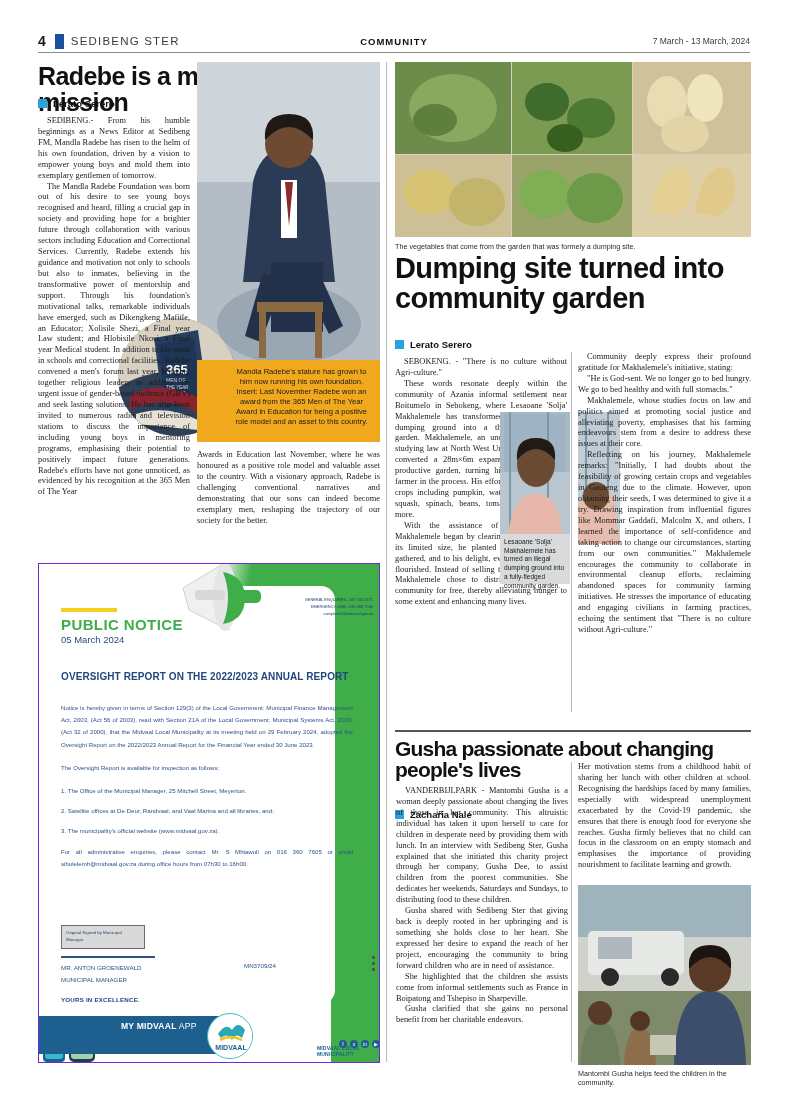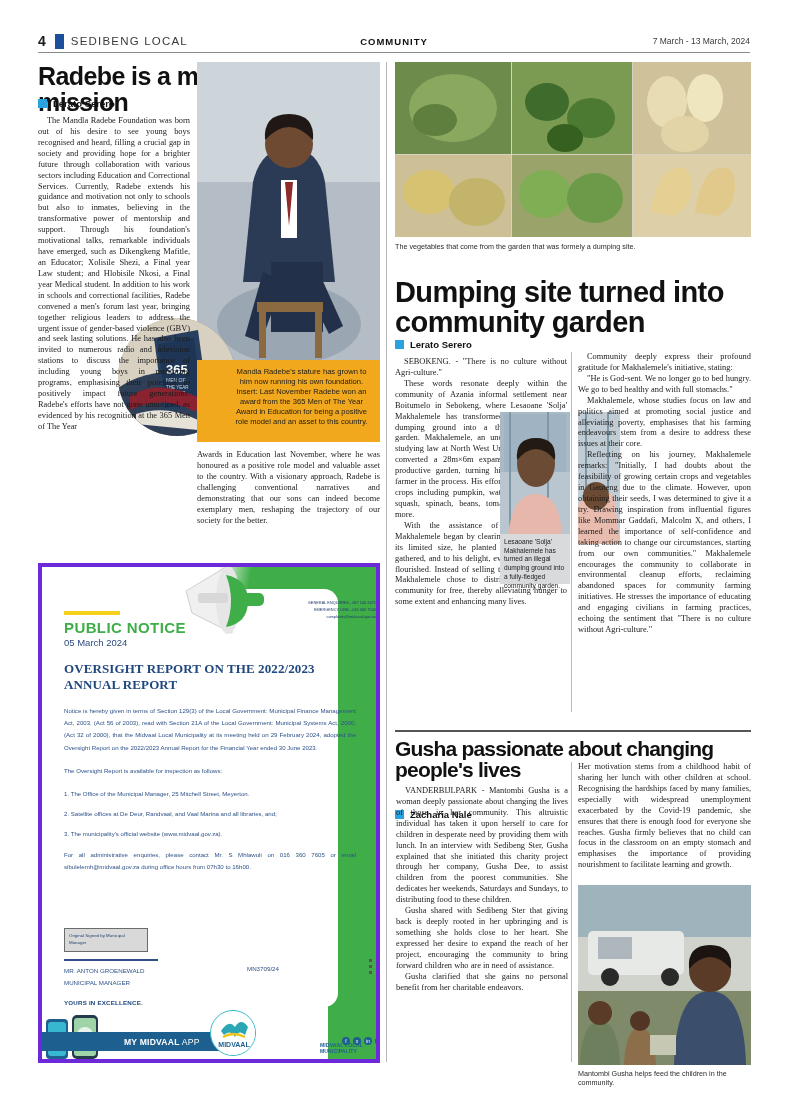--- a/index.html
+++ b/index.html
@@ -79,59 +79,59 @@
   #art1-award {
     position: absolute; left: 118px; top: 318px; width: 118px; height: 118px;
     border-radius: 50%; overflow: hidden;
     background: radial-gradient(circle at 35% 30%, #e8e0cf 0%, #b9a98c 40%, #3a4a63 100%);
   }
   #art1-c2 { position: absolute; left: 197px; top: 450px; width: 183px; }
 
   
   #notice {
     position: absolute; left: 38px; top: 563px; width: 342px; height: 500px;
-    background: #ffffff; border: 4px solid #6d28d9; overflow: hidden;
+    background: #ffffff; border: 1px solid #6d28d9; overflow: hidden;
   }
   .pn-greenbar { position: absolute; right: 0; top: 0; width: 48px; height: 100%; background: #3fae49; }
   .pn-greenbar2 { position: absolute; right: 0; top: 0; width: 100%; height: 26px;
                   background: linear-gradient(100deg,#ffffff 0%,#ffffff 52%,#3fae49 62%,#3fae49 100%); }
   .pn-white { position: absolute; left: 0; top: 22px; width: 296px; height: 418px; background:#fff;
               border-top-right-radius: 14px; border-bottom-right-radius: 14px; }
   .pn-yellow { position: absolute; left: 22px; top: 44px; width: 56px; height: 4px; background: #f5d11e; }
   .pn-title { position: absolute; left: 22px; top: 52px;
     font-family: "Liberation Sans", sans-serif; font-weight: bold; font-size: 15px;
     color: #3fae49; letter-spacing: .4px; }
   .pn-date { position: absolute; left: 22px; top: 70px;
     font-family: "Liberation Sans", sans-serif; font-size: 9.5px; color: #2e4a7d; }
   .pn-contacts { position: absolute; left: 222px; top: 32px; width: 112px; text-align: right;
     font-family: "Liberation Sans", sans-serif; font-size: 3.9px; line-height: 1.85; color: #1f3a6e; }
   .pn-megaphone { position: absolute; left: 138px; top: -4px; width: 96px; height: 78px; }
-  .pn-subject { position: absolute; left: 22px; top: 94px; width: 290px;
-    font-family: Liberation Serif, serif; font-weight: bold; font-size: 13px;
+  .pn-subject { position: absolute; left: 22px; top: 107px; width: 290px;
+    font-family: Liberation Sans, sans-serif; font-weight: bold; font-size: 10px;
     color: #20487f; letter-spacing: .1px; }
   .pn-body { position: absolute; left: 22px; top: 138px; width: 292px;
     font-family: "Liberation Sans", sans-serif; font-size: 6.1px; line-height: 2.0;
     color: #2e5288; text-align: justify; }
   .pn-body p { margin-bottom: 11px; }
   .pn-body ol { list-style: none; }
   .pn-body li { margin-bottom: 8px; }
   .pn-sigbox { position: absolute; left: 22px; top: 361px; width: 84px; height: 24px;
     border: 1px solid #6c6c6c; background: #d9d9d9;
     font-family: "Liberation Sans", sans-serif; font-size: 4.4px; color: #23456f;
     padding: 4px 4px; line-height: 1.5; }
   .pn-sigline { position: absolute; left: 22px; top: 392px; width: 94px; height: 1.5px; background: #2e5288; }
   .pn-name { position: absolute; left: 22px; top: 398px;
     font-family: "Liberation Sans", sans-serif; font-size: 6.2px; line-height: 1.9; color: #2e5288; }
   .pn-ref { position: absolute; left: 205px; top: 398px;
     font-family: "Liberation Sans", sans-serif; font-size: 6.2px; color: #2e5288; }
   .pn-excellence { position: absolute; left: 22px; top: 432px;
     font-family: "Liberation Sans", sans-serif; font-weight: bold; font-size: 6.2px;
     letter-spacing: .2px; color: #20487f; }
   .pn-footer { position: absolute; left: 0; bottom: 0; width: 100%; height: 46px; }
-  .pn-appband { position: absolute; left: 0; bottom: 8px; width: 196px; height: 19px;
+  .pn-appband { position: absolute; left: 0; bottom: 8px; width: 196px; height: 38px;
     background: #1d5f8f; border-top-right-radius: 11px; border-bottom-right-radius: 11px; }
   .pn-appband span { position: absolute; left: 82px; top: 5px;
     font-family: "Liberation Sans", sans-serif; font-size: 8.6px; color: #fff; letter-spacing: .2px; }
   .pn-appband span i { font-style: normal; font-weight: bold; }
   .pn-phones { position: absolute; left: 2px; bottom: 0px; width: 84px; height: 46px; }
   .pn-logo { position: absolute; left: 168px; bottom: 3px; width: 46px; height: 46px;
     border-radius: 50%; background: #fff; border: 1.6px solid #34b8c9; overflow: hidden; }
   .pn-socials { position: absolute; left: 300px; bottom: 14px; display: flex; gap: 3px; }
   .pn-socials i { width: 8px; height: 8px; border-radius: 50%; background: #1d5f8f; display: block;
      color:#fff; font-style: normal; font-size: 5px; line-height: 8px; text-align:center;
@@ -139,21 +139,21 @@
   .pn-munic { position: absolute; left: 278px; bottom: 5px;
     font-family: "Liberation Sans", sans-serif; font-weight: bold; font-size: 5.1px;
     color: #1d5f8f; letter-spacing: .1px; }
   .pn-dots { position: absolute; right: 4px; top: 392px; display:flex; flex-direction: column; gap: 3px; }
   .pn-dots b { width: 3px; height: 3px; background: #555; display:block; }
 
   
   #art2-photos { position: absolute; left: 395px; top: 62px; width: 356px; height: 175px; overflow: hidden; }
   #art2-photocap { position: absolute; left: 395px; top: 242px; width: 356px;
     font-family: "Liberation Sans", sans-serif; font-size: 7.2px; color: #2a2a2a; }
-  #art2-head { position: absolute; left: 395px; top: 254px; width: 356px; font-size: 29px; margin-top: 24px; }
+  #art2-head { position: absolute; left: 395px; top: 254px; width: 356px; font-size: 29px; }
   #art2-byline { position: absolute; left: 395px; top: 339px; }
   #art2-c1 { position: absolute; left: 395px; top: 357px; width: 172px; }
   #art2-c2 { position: absolute; left: 578px; top: 352px; width: 173px; }
   #art2-photo2 { position: absolute; left: 500px; top: 412px; width: 70px; height: 124px;
     background: linear-gradient(150deg,#8f9fae 0%,#c7b7a8 45%,#6d6156 100%); }
   #art2-cap2 { position: absolute; left: 500px; top: 534px; width: 70px; height: 50px;
     background: #d8dadc; color: #1b1b1b; font-family: "Liberation Sans", sans-serif;
     font-size: 6.6px; line-height: 1.32; padding: 4px 4px; }
   #art2-photo3 { position: absolute; left: 578px; top: 412px; width: 42px; height: 132px;
     background: linear-gradient(170deg,#b6c7d2 0%,#e8d9cf 50%,#8a7e74 100%); }
@@ -173,21 +173,21 @@
     font-family: "Liberation Sans", sans-serif; font-size: 7.2px; line-height: 1.25; color: #2a2a2a; }
 </style>
 </head>
 <body>
 
 <div class="page">
 
   <div class="masthead">
     <span class="pg-num">4</span>
     <span class="blue-tick"></span>
-    <span class="paper-name">SEDIBENG LOCAL</span>
+    <span class="paper-name">SEDIBENG STER</span>
     <span class="section-name">COMMUNITY</span>
     <span class="date-range">7 March - 13 March, 2024</span>
   </div>
   <div class="rule-top"></div>
 
   <div class="vrule" style="left:386px; top:62px; height:1000px;"></div>
   <div class="vrule" style="left:571px; top:352px; height:360px;"></div>
   <div class="vrule" style="left:571px; top:762px; height:300px;"></div>
 
   <h1 class="headline" id="art1-head">Radebe is a man with a mission</h1>
@@ -229,20 +229,21 @@
       <text x="48" y="77" font-family="Liberation Sans, sans-serif" font-size="4.5" fill="#cfd8e4">AWARDS</text>
       <path d="M12 78 q28 -18 70 2 l-4 14 q-34 -18 -66 -2z" fill="#8a2230"></path>
       <path d="M18 96 q30 -10 62 6 l0 10 l-62 -6z" fill="#e6e2d8"></path>
     </svg>
   </div>
 
   <div id="art1-caption">Mandla Radebe's stature has grown to him now running his own foundation. Insert: Last November Radebe won an award from the 365 Men of The Year Award in Education for being a positive role model and an asset to this country.</div>
 
   <div class="body-col" id="art1-c1">
     <div>
+        <p>SEDIBENG.- From his humble beginnings as a News Editor at Sedibeng FM, Mandla Radebe has risen to the helm of his own foundation, driven by a vision to empower young boys and mold them into exemplary gentlemen of tomorrow.</p>
         <p>The Mandla Radebe Foundation was born out of his desire to see young boys recognised and heard, filling a crucial gap in society and providing hope for a brighter future through collaboration with various sectors including Education and Correctional Services. Currently, Radebe extends his guidance and motivation not only to schools but also to inmates, believing in the transformative power of mentorship and support. Through his foundation's motivational talks, remarkable individuals have emerged, such as Dikengkeng Mafitle, an Educator; Xolisile Shezi, a Final year Law student; and Hlobisile Nkosi, a Final year Medical student. In addition to his work in schools and correctional facilities, Radebe convened a men's forum last year, bringing together religious leaders to address the urgent issue of gender-based violence (GBV) and seek lasting solutions. He has also been invited to numerous radio and television stations to discuss the importance of including young boys in mentoring programs, emphasising their potential to positively impact future generations. Radebe's efforts have not gone unnoticed, as evidenced by his recognition at the 365 Men of The Year</p>
       </div>
   </div>
 
   <div class="body-col" id="art1-c2">
     <div>Awards in Education last November, where he was honoured as a positive role model and valuable asset to the country. With a visionary approach, Radebe is challenging conventional narratives and demonstrating that our sons can indeed become exemplary men, reshaping the trajectory of our society for the better.</div>
   </div>
 
   <div id="notice">
     <div class="pn-greenbar"></div>
@@ -411,20 +412,21 @@
   <h1 class="headline" id="art3-head">Gusha passionate about changing people's lives</h1>
   <div class="byline" id="art3-byline">
     <span class="sq"></span>
     <span>Zacharia Nale</span>
   </div>
 
   <div class="body-col" id="art3-c1">
     <div>
         <p>VANDERBIJLPARK - Mantombi Gusha is a woman deeply passionate about changing the lives of those in her community. This altruistic individual has taken it upon herself to care for children in desperate need by providing them with lunch. In an interview with Sedibeng Ster, Gusha explained that she initiated this charity project through her company, Gusha Dee, to assist children from the poorest communities. She dedicates her weekends, Saturdays and Sundays, to distributing food to these children.</p>
         <p>Gusha shared with Sedibeng Ster that giving back is deeply rooted in her upbringing and is something she holds close to her heart. She expressed her desire to expand the reach of her project, encouraging the community to bring forward children who are in need of assistance.</p>
+        <p>She highlighted that the children she assists come from informal settlements such as France in Boipatong and Tshepiso in Sharpeville.</p>
         <p>Gusha clarified that she gains no personal benefit from her charitable endeavors.</p>
       </div>
   </div>
 
   <div class="body-col" id="art3-c2">
     <div>Her motivation stems from a childhood habit of sharing her lunch with other children at school. Recognising the hardships faced by many families, especially with widespread unemployment exacerbated by the Covid-19 pandemic, she ensures that there is enough food for everyone she reaches. Gusha firmly believes that no child can focus in the classroom on an empty stomach and emphasises the importance of providing nourishment to facilitate learning and growth.</div>
   </div>
 
   <div id="art3-photo">
     <svg width="173" height="180" viewBox="0 0 173 180">

